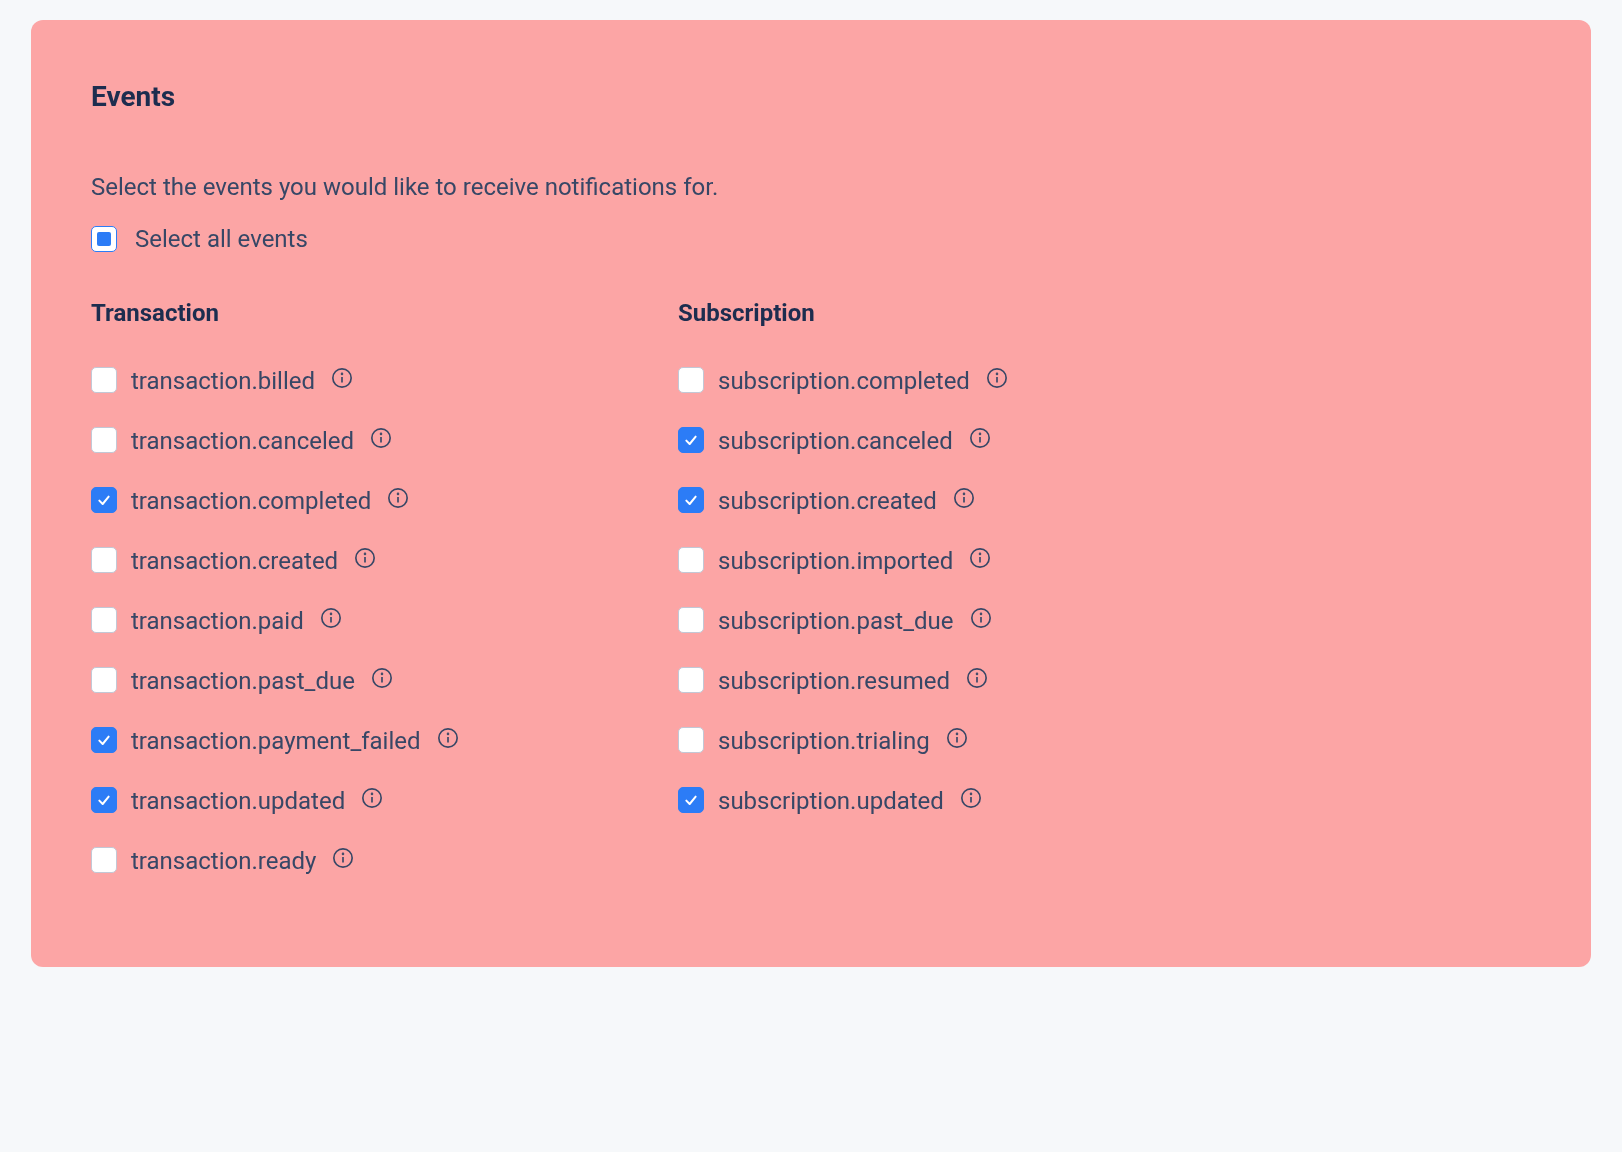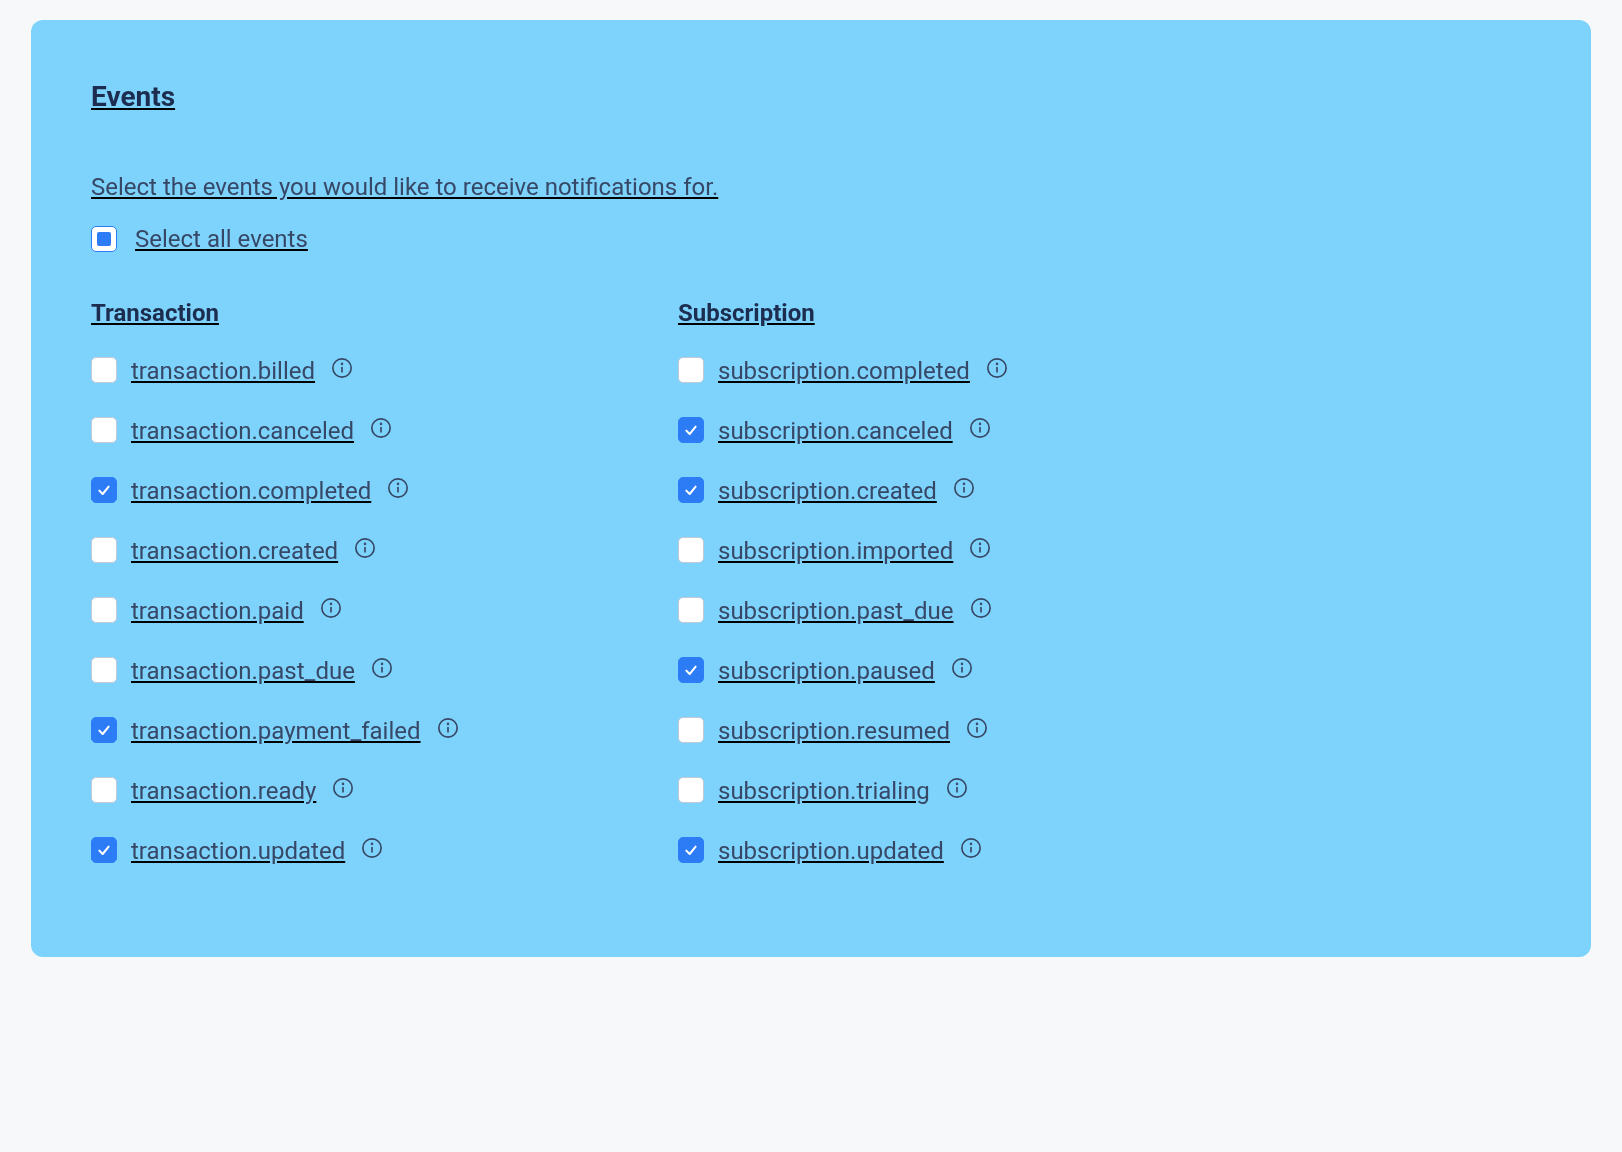--- a/index.html
+++ b/index.html
@@ -4,26 +4,25 @@
 <style>
   * { box-sizing: border-box; margin: 0; padding: 0; }
   body {
     background: #f6f8fa;
     font-family: -apple-system, BlinkMacSystemFont, 'Segoe UI', Roboto, sans-serif;
     padding: 20px;
     width: 1622px;
     height: 1152px;
   }
   .card {
-    background: #7dd3fc;
+    background: #fca5a5;
     border-radius: 12px;
     padding: 60px 60px 60px 60px;
     margin: 0 auto;
     max-width: 1560px;
-    text-decoration: underline;
   }
   .section-title {
     font-size: 28px;
     font-weight: 700;
     color: #1d2d4f;
     margin-bottom: 60px;
   }
   .description {
     font-size: 24px;
     color: #374766;
@@ -82,21 +81,21 @@
     display: flex;
     gap: 0;
   }
   .column {
     flex: 0 0 587px;
   }
   .group-title {
     font-size: 24px;
     font-weight: 700;
     color: #1d2d4f;
-    margin-bottom: 30px;
+    margin-bottom: 40px;
   }
   .event-row {
     display: flex;
     align-items: flex-start;
     gap: 14px;
     margin-bottom: 32px;
   }
   .event-label {
     font-size: 24px;
     color: #374766;
@@ -199,35 +198,35 @@
               </svg>
             </span>
             <span class="event-label">transaction.payment_failed</span>
             <span class="info-icon"><svg viewBox="0 0 24 24">
                 <circle cx="12" cy="12" r="10"></circle>
                 <line x1="12" y1="11" x2="12" y2="17"></line>
                 <circle cx="12" cy="7.5" r="0.5" fill="#374766" stroke="#374766"></circle>
               </svg></span>
           </div>
           <div class="event-row">
+            <span class="checkbox checked">
+              <svg viewBox="0 0 24 24">
+                <polyline points="5 13 10 18 19 7"></polyline>
+              </svg>
+            </span>
+            <span class="event-label">transaction.updated</span>
+            <span class="info-icon"><svg viewBox="0 0 24 24">
+                <circle cx="12" cy="12" r="10"></circle>
+                <line x1="12" y1="11" x2="12" y2="17"></line>
+                <circle cx="12" cy="7.5" r="0.5" fill="#374766" stroke="#374766"></circle>
+              </svg></span>
+          </div>
+          <div class="event-row">
             <span class="checkbox"></span>
             <span class="event-label">transaction.ready</span>
-            <span class="info-icon"><svg viewBox="0 0 24 24">
-                <circle cx="12" cy="12" r="10"></circle>
-                <line x1="12" y1="11" x2="12" y2="17"></line>
-                <circle cx="12" cy="7.5" r="0.5" fill="#374766" stroke="#374766"></circle>
-              </svg></span>
-          </div>
-          <div class="event-row">
-            <span class="checkbox checked">
-              <svg viewBox="0 0 24 24">
-                <polyline points="5 13 10 18 19 7"></polyline>
-              </svg>
-            </span>
-            <span class="event-label">transaction.updated</span>
             <span class="info-icon"><svg viewBox="0 0 24 24">
                 <circle cx="12" cy="12" r="10"></circle>
                 <line x1="12" y1="11" x2="12" y2="17"></line>
                 <circle cx="12" cy="7.5" r="0.5" fill="#374766" stroke="#374766"></circle>
               </svg></span>
           </div>
         </div>
     </div>
     <div class="column">
       <h3 class="group-title">Subscription</h3>
@@ -272,33 +271,20 @@
             <span class="event-label">subscription.imported</span>
             <span class="info-icon"><svg viewBox="0 0 24 24">
                 <circle cx="12" cy="12" r="10"></circle>
                 <line x1="12" y1="11" x2="12" y2="17"></line>
                 <circle cx="12" cy="7.5" r="0.5" fill="#374766" stroke="#374766"></circle>
               </svg></span>
           </div>
           <div class="event-row">
             <span class="checkbox"></span>
             <span class="event-label">subscription.past_due</span>
-            <span class="info-icon"><svg viewBox="0 0 24 24">
-                <circle cx="12" cy="12" r="10"></circle>
-                <line x1="12" y1="11" x2="12" y2="17"></line>
-                <circle cx="12" cy="7.5" r="0.5" fill="#374766" stroke="#374766"></circle>
-              </svg></span>
-          </div>
-          <div class="event-row">
-            <span class="checkbox checked">
-              <svg viewBox="0 0 24 24">
-                <polyline points="5 13 10 18 19 7"></polyline>
-              </svg>
-            </span>
-            <span class="event-label">subscription.paused</span>
             <span class="info-icon"><svg viewBox="0 0 24 24">
                 <circle cx="12" cy="12" r="10"></circle>
                 <line x1="12" y1="11" x2="12" y2="17"></line>
                 <circle cx="12" cy="7.5" r="0.5" fill="#374766" stroke="#374766"></circle>
               </svg></span>
           </div>
           <div class="event-row">
             <span class="checkbox"></span>
             <span class="event-label">subscription.resumed</span>
             <span class="info-icon"><svg viewBox="0 0 24 24">

